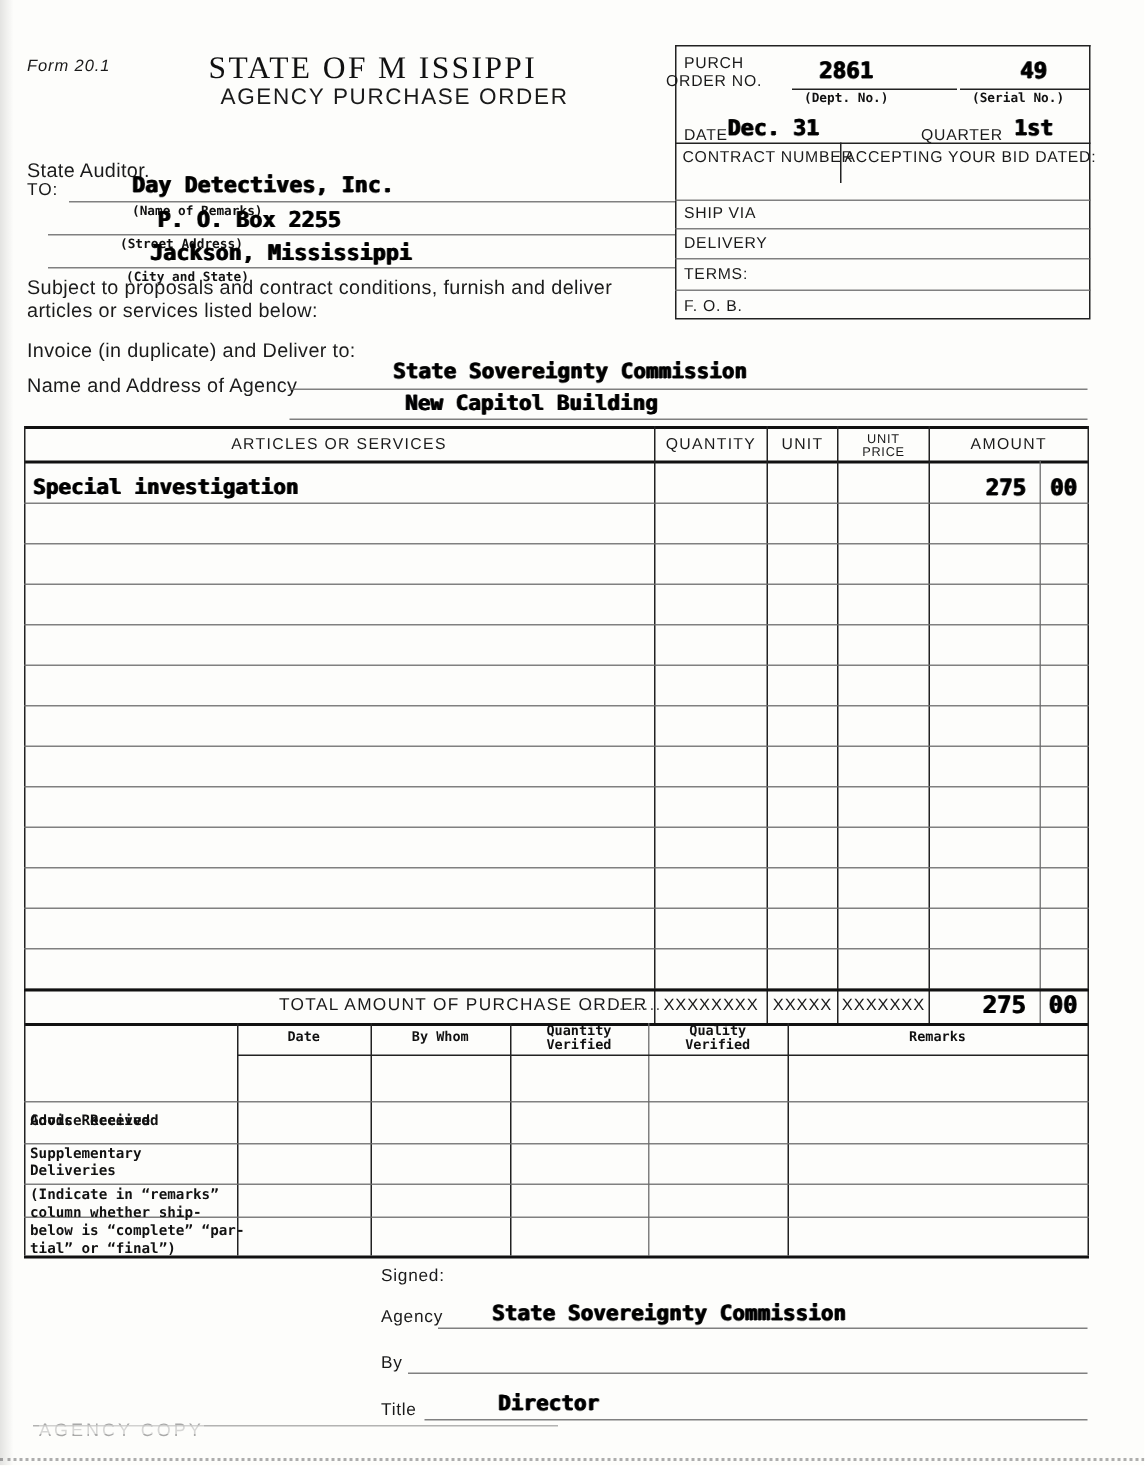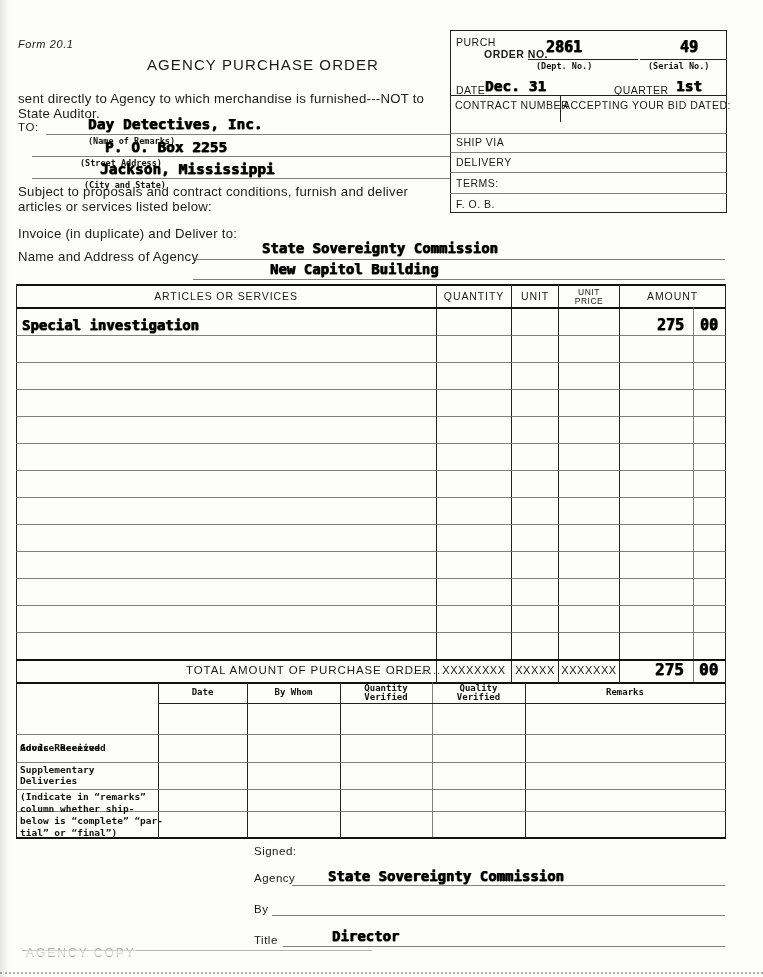--- a/index.html
+++ b/index.html
@@ -145,23 +145,23 @@
     background: linear-gradient(to right, rgba(0,0,0,.10), rgba(0,0,0,0));
   }
 </style>
 </head>
 <body>
 
 <div id="page">
 
   <div class="form-t" style="left:18px; top:38px; font-size:11px; font-style:italic; letter-spacing:.6px;">Form 20.1</div>
 
+  <div class="title-main abs" style="left:139px; top:33px;">STATE OF M   ISSIPPI</div>
   <div class="title-sub abs" style="left:147px; top:56px;">AGENCY PURCHASE ORDER</div>
 
-  <div class="form-t body-txt" style="left:18px; top:91px;">sent directly to Agency to which merchandise is furnished---NOT to</div>
   <div class="form-t body-txt" style="left:18px; top:106px;">State Auditor.</div>
 
   <div class="form-t" style="left:18px; top:121px; font-size:11.5px; letter-spacing:.6px;">TO:</div>
   <div class="ln faint" style="left:46px; top:134px; width:404px;"></div>
   <div class="type" style="left:88px; top:116px; font-size:14.5px;">Day Detectives, Inc.</div>
   <div class="tiny-label abs" style="left:88px; top:136px;">(Name of Remarks)</div>
 
   <div class="ln faint" style="left:32px; top:156px; width:418px;"></div>
   <div class="type" style="left:105px; top:139px; font-size:14.5px;">P. O. Box 2255</div>
   <div class="tiny-label abs" style="left:80px; top:158px;">(Street Address)</div>
@@ -171,21 +171,21 @@
   <div class="tiny-label abs" style="left:84px; top:180px;">(City and State)</div>
 
   <div class="form-t body-txt" style="left:18px; top:184px;">Subject to proposals and contract conditions, furnish and deliver</div>
   <div class="form-t body-txt" style="left:18px; top:199px;">articles or services listed below:</div>
 
   <div class="vln" style="left:450px; top:30px; height:182px;"></div>
   <div class="ln" style="left:450px; top:30px; width:277px;"></div>
   <div class="vln" style="left:726px; top:30px; height:182px;"></div>
 
   <div class="form-t small-cap" style="left:456px; top:36px;">PURCH</div>
-  <div class="form-t small-cap" style="left:484px; top:48px;font-weight:bold;">ORDER NO.</div>
+  <div class="form-t small-cap" style="left:444px; top:48px;">ORDER NO.</div>
 
   <div class="type" style="left:546px; top:38px; font-size:15px;">2861</div>
   <div class="ln" style="left:528px; top:59px; width:110px;"></div>
   <div class="tiny-label abs" style="left:536px; top:61px;">(Dept. No.)</div>
 
   <div class="type" style="left:680px; top:38px; font-size:15px;">49</div>
   <div class="ln" style="left:640px; top:59px; width:86px;"></div>
   <div class="tiny-label abs" style="left:648px; top:61px;">(Serial No.)</div>
 
   <div class="form-t small-cap" style="left:456px; top:84px;">DATE</div>

